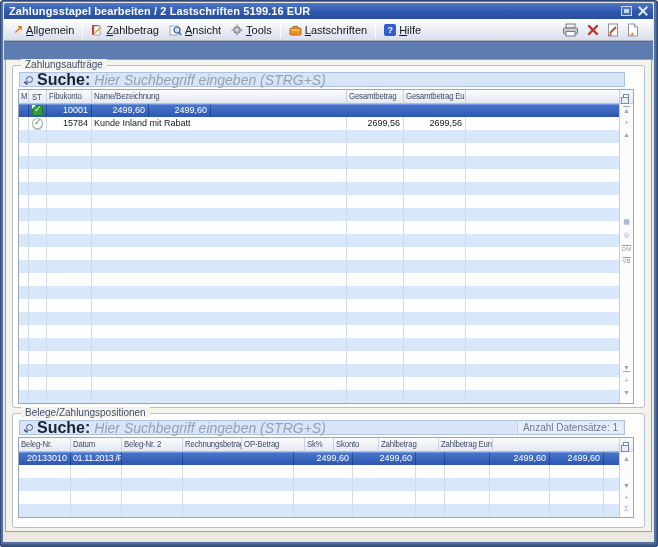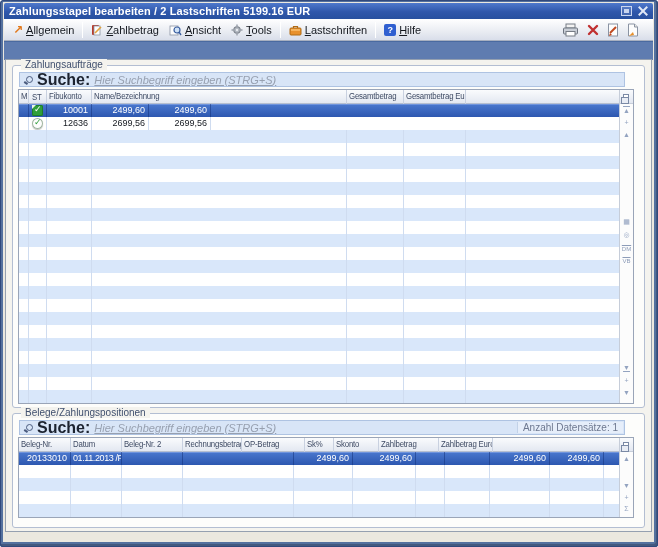--- a/index.html
+++ b/index.html
@@ -53,21 +53,21 @@
   .gb2{left:6px;top:353px;width:633px;height:115px;}
   .gb-label{position:absolute;left:8px;top:-7px;background:#f4f3ee;padding:0 4px;font-size:10px;color:#40506e;}
 
   
   .searchbar{position:absolute;left:6px;top:6px;width:606px;height:15px;background:#d8e5f7;
     border:1px solid #aec3e2;display:flex;align-items:center;padding:0 4px;gap:4px;}
   .mag{position:relative;width:9px;height:9px;flex:0 0 auto;}
   .mag::before{content:"";position:absolute;left:2px;top:1px;width:5px;height:5px;border:1.4px solid #4a5b7e;border-radius:50%;}
   .mag::after{content:"";position:absolute;left:0px;bottom:0px;width:4px;height:1.6px;background:#4a5b7e;transform:rotate(35deg);}
   .search-label{font-size:16px;font-weight:bold;color:#1c2330;}
-  .search-ph{font-size:11px;font-style:italic;color:#97a0b0;white-space:nowrap;text-decoration:underline;}
+  .search-ph{font-size:14px;font-style:italic;color:#97a0b0;white-space:nowrap;}
   .rec-count{position:absolute;right:1px;top:1px;bottom:1px;display:flex;align-items:center;
     background:#e6eefa;border-left:1px solid #c2d2e8;padding:0 5px;font-size:10px;color:#6d7890;}
 
   
   .tablewrap{position:absolute;display:flex;background:#fff;border:1px solid #9aa5b8;}
   .tw1{left:5px;top:23px;width:616px;height:315px;}
   .tw2{left:5px;top:23px;width:616px;height:81px;}
   .gridcols{width:600px;overflow:hidden;}
   .ghead{display:flex;height:14px;background:linear-gradient(#fafbfd,#e3e8f1);border-bottom:1px solid #b6bfd0;}
   .hc{height:14px;border-right:1px solid #c9d1e0;padding:1px 0 0 2px;font-size:8.5px;color:#3f4b64;
@@ -230,21 +230,22 @@
               <div class="gc w-gb num">2499,60</div>
               <div class="gc w-gbe num">2499,60</div>
               <div class="gc fill"></div>
             </div>
 
             <div class="grow">
               <div class="gc w-m"></div>
               <div class="gc w-st">
                 <span class="st-badge st-circle"></span>
               </div>
-              <div class="gc w-fibu num">12636</div>
+              <div class="gc w-fibu num">15784</div>
+              <div class="gc w-name">Kunde Inland mit Rabatt</div>
               <div class="gc w-gb num">2699,56</div>
               <div class="gc w-gbe num">2699,56</div>
               <div class="gc fill"></div>
             </div>
 
             <div>
                 <div class="grow stripe">
                   <div class="gc" style="width: 10px;"></div>
                   <div class="gc" style="width: 18px;"></div>
                   <div class="gc" style="width: 45px;"></div>

